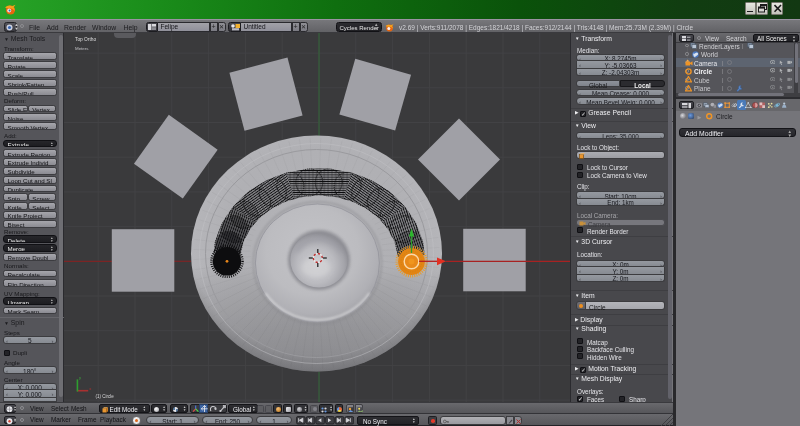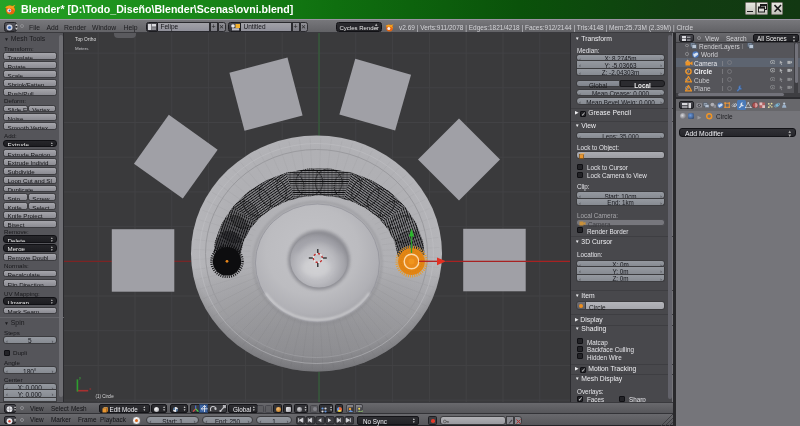--- a/index.html
+++ b/index.html
@@ -18,21 +18,20 @@
 </style></head><body>
 <div id="stage">
 
 <div class="abs" style="left:0;top:0;width:800px;height:19px;background:linear-gradient(90deg,#27a327 0%,#1a8c1a 20%,#0f6f0f 42%,#0a520a 65%,#113d11 85%,#123812 100%);">
  <svg class="abs" style="left:4px;top:3px" width="13" height="13" viewBox="0 0 13 13">
   <circle cx="6.5" cy="7" r="4.6" fill="#e8650f"></circle>
   <path d="M1 4.5 Q4 1.5 8 3.2 L11.5 1.8 9.5 4.6 Q11 6 10.5 8 Q9 4.8 5.5 5.2 Q2.5 5.6 1 4.5 Z" fill="#f5a21b"></path>
   <circle cx="5.2" cy="7.6" r="2" fill="#ffffff" opacity="0.85"></circle>
   <circle cx="5.6" cy="7.4" r="1" fill="#2a6bd4"></circle>
  </svg>
- <div class="abs" style="left:21px;top:2.5px;color:#fff;font-size:10.6px;font-weight:bold;letter-spacing:0px;">Blender* [D:\Todo_Diseño\Blender\Scenas\ovni.blend]</div>
 <div class="abs" style="left:744.5px;top:2px;width:11.3px;height:13px;background:linear-gradient(#e8e8e2,#c4c4bc);border:1px solid #78786f;border-radius:1px;"></div>
       <div class="abs" style="left:756.3px;top:2px;width:11.3px;height:13px;background:linear-gradient(#e8e8e2,#c4c4bc);border:1px solid #78786f;border-radius:1px;"></div>
       <div class="abs" style="left:771.3px;top:2px;width:11.3px;height:13px;background:linear-gradient(#e8e8e2,#c4c4bc);border:1px solid #78786f;border-radius:1px;"></div>
  <div class="abs" style="left:747px;top:10.5px;width:6px;height:1.8px;background:#1b1b1b;"></div>
  <svg class="abs" style="left:758px;top:4px" width="9" height="9" viewBox="0 0 9 9">
         <rect x="2.5" y="0.5" width="6" height="5" fill="none" stroke="#1b1b1b"></rect>
         <rect x="2.5" y="0.5" width="6" height="1.6" fill="#1b1b1b"></rect>
         <rect x="0.5" y="3" width="6" height="5" fill="#d8d8d2" stroke="#1b1b1b"></rect>
         <rect x="0.5" y="3" width="6" height="1.6" fill="#1b1b1b"></rect>
       </svg>

